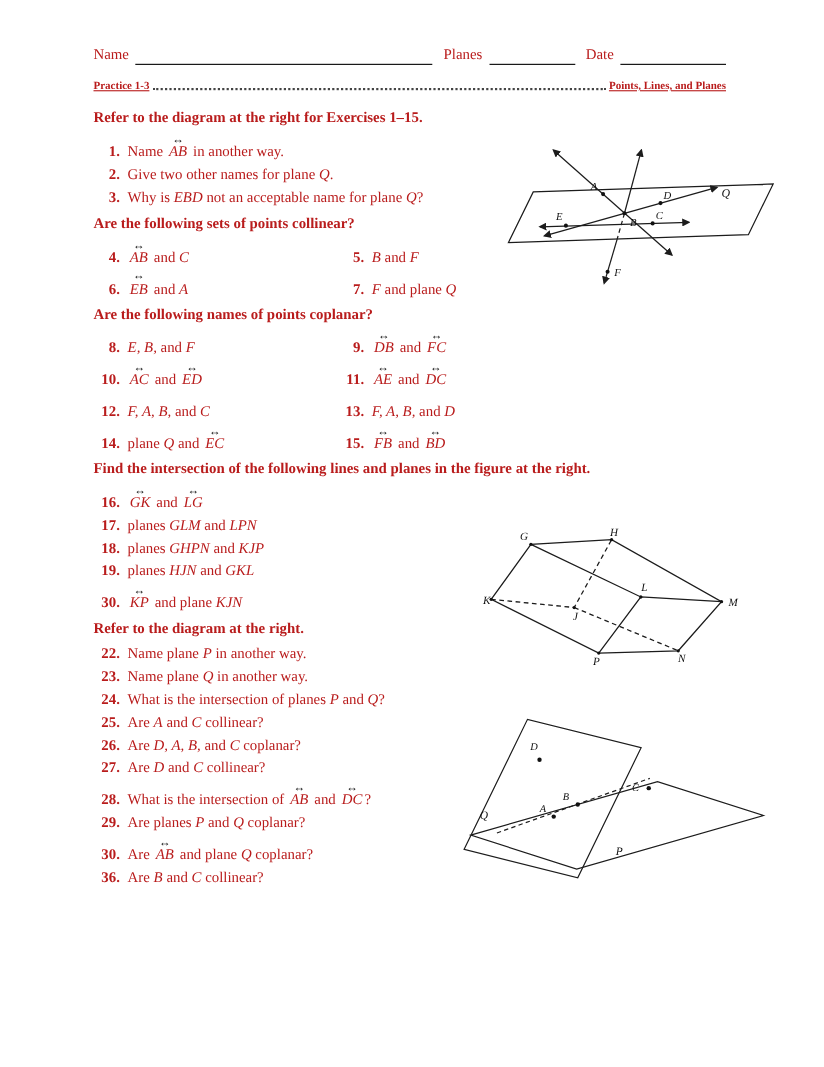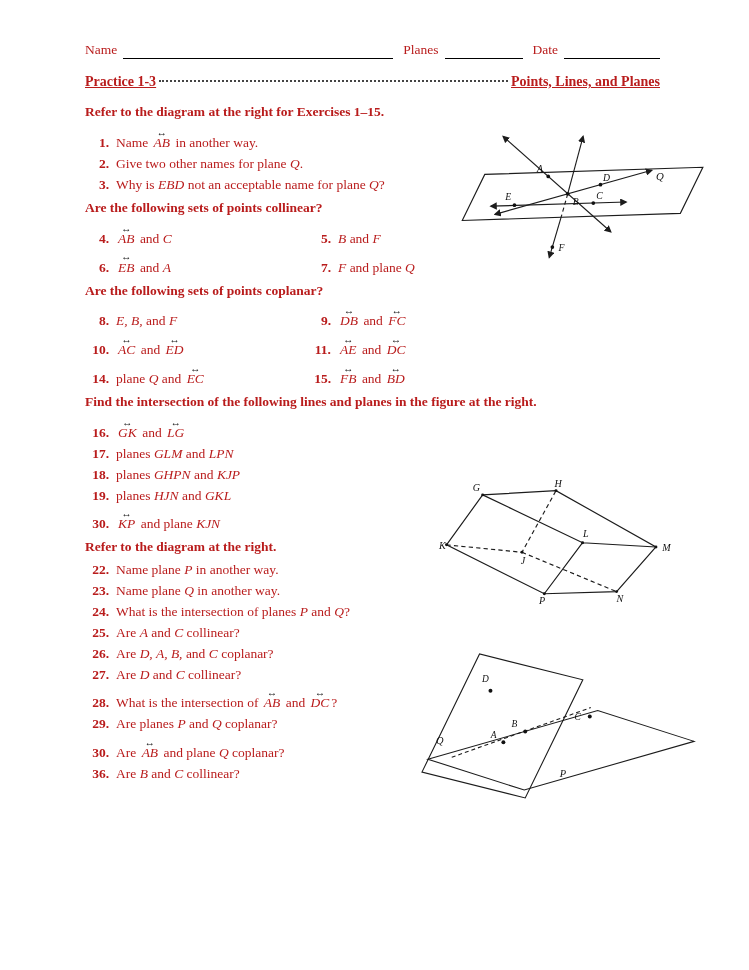--- a/index.html
+++ b/index.html
@@ -17,21 +17,21 @@
     padding: 42px 89px 0 85px;
   }
   
   .name-row { display:flex; align-items:flex-end; margin-bottom:14px; }
   .name-row .lbl { white-space:pre; margin-right:6px; }
   .blank { border-bottom:1px solid #000; height:1.05em; }
   .blank.name  { flex: 1 1 auto; margin-right:10px; }
   .blank.class { width:78px; margin-right:10px; }
   .blank.date  { width:96px; }
   
-  .title-row { display:flex; align-items:center; margin-bottom:14px; font-weight:bold; font-size:14px; }
+  .title-row { display:flex; align-items:flex-end; margin-bottom:14px; font-weight:bold; font-size:10px; }
   .title-row .t { text-decoration: underline; white-space:pre; }
   .leader { flex:1 1 auto; border-bottom:2px dotted #444; margin:0 3px 3px 3px; height:1px; }
   
   .heading { font-weight:bold; margin:6px 0 6px 0; }
   .q { display:flex; align-items:baseline; margin-bottom:4px; }
   .q.pt { padding-top:8px; }
   .qnum { font-weight:bold; flex:0 0 24px; width:24px; text-align:right; margin-right:7px; }
   .qtext { }
   .row2 { display:grid; grid-template-columns:222px 1fr; margin-bottom:4px; }
   .row2.pt { padding-top:8px; }
@@ -117,39 +117,49 @@
     <div class="q">
       <span class="qnum">6.</span>
       <span class="qtext"><span class="seg seg-l">EB</span><span class="seg seg-p"> and </span><span class="seg seg-i">A</span></span>
     </div>
     <div class="q">
       <span class="qnum">7.</span>
       <span class="qtext"><span class="seg seg-i">F</span><span class="seg seg-p"> and plane </span><span class="seg seg-i">Q</span></span>
     </div>
   </div>
 
-  <div class="heading">Are the following sets of points coplanar?</div>
+  <div class="heading">Are the following names of points coplanar?</div>
   <div class="row2 pt">
     <div class="q">
       <span class="qnum">8.</span>
       <span class="qtext"><span class="seg seg-i">E, B,</span><span class="seg seg-p"> and </span><span class="seg seg-i">F</span></span>
     </div>
     <div class="q">
       <span class="qnum">9.</span>
       <span class="qtext"><span class="seg seg-l">DB</span><span class="seg seg-p"> and </span><span class="seg seg-l">FC</span></span>
     </div>
   </div>
   <div class="row2 pt">
     <div class="q">
       <span class="qnum">10.</span>
       <span class="qtext"><span class="seg seg-l">AC</span><span class="seg seg-p"> and </span><span class="seg seg-l">ED</span></span>
     </div>
     <div class="q">
       <span class="qnum">11.</span>
       <span class="qtext"><span class="seg seg-l">AE</span><span class="seg seg-p"> and </span><span class="seg seg-l">DC</span></span>
+    </div>
+  </div>
+  <div class="row2 pt">
+    <div class="q">
+      <span class="qnum">12.</span>
+      <span class="qtext"><span class="seg seg-i">F, A, B,</span><span class="seg seg-p"> and </span><span class="seg seg-i">C</span></span>
+    </div>
+    <div class="q">
+      <span class="qnum">13.</span>
+      <span class="qtext"><span class="seg seg-i">F, A, B,</span><span class="seg seg-p"> and </span><span class="seg seg-i">D</span></span>
     </div>
   </div>
   <div class="row2 pt">
     <div class="q">
       <span class="qnum">14.</span>
       <span class="qtext"><span class="seg seg-p">plane </span><span class="seg seg-i">Q</span><span class="seg seg-p"> and </span><span class="seg seg-l">EC</span></span>
     </div>
     <div class="q">
       <span class="qnum">15.</span>
       <span class="qtext"><span class="seg seg-l">FB</span><span class="seg seg-p"> and </span><span class="seg seg-l">BD</span></span>

